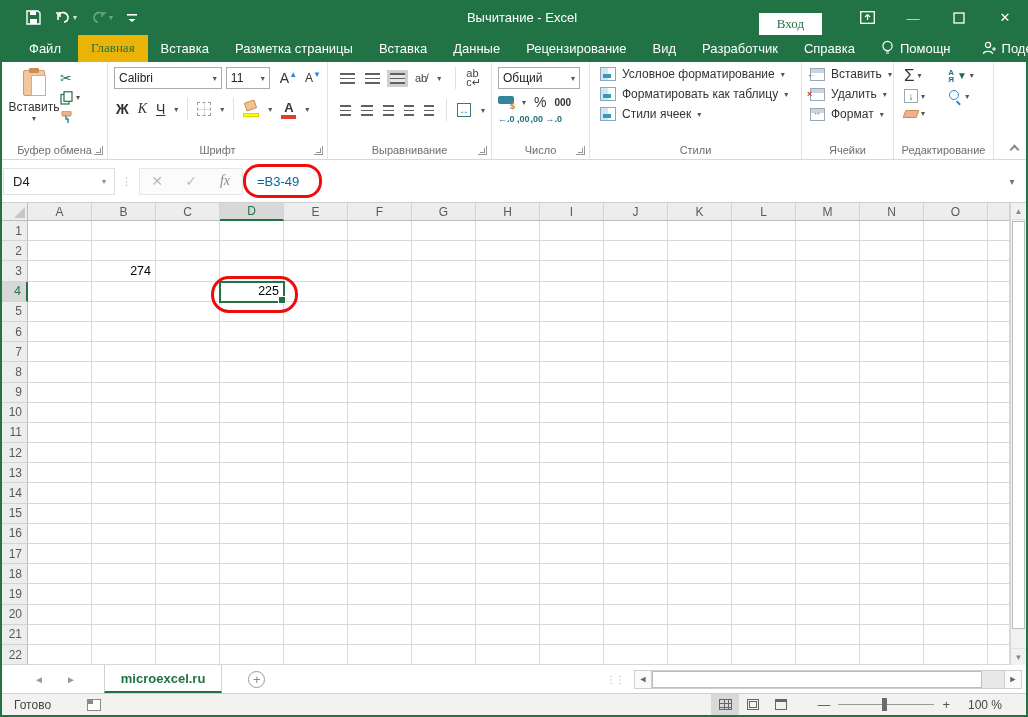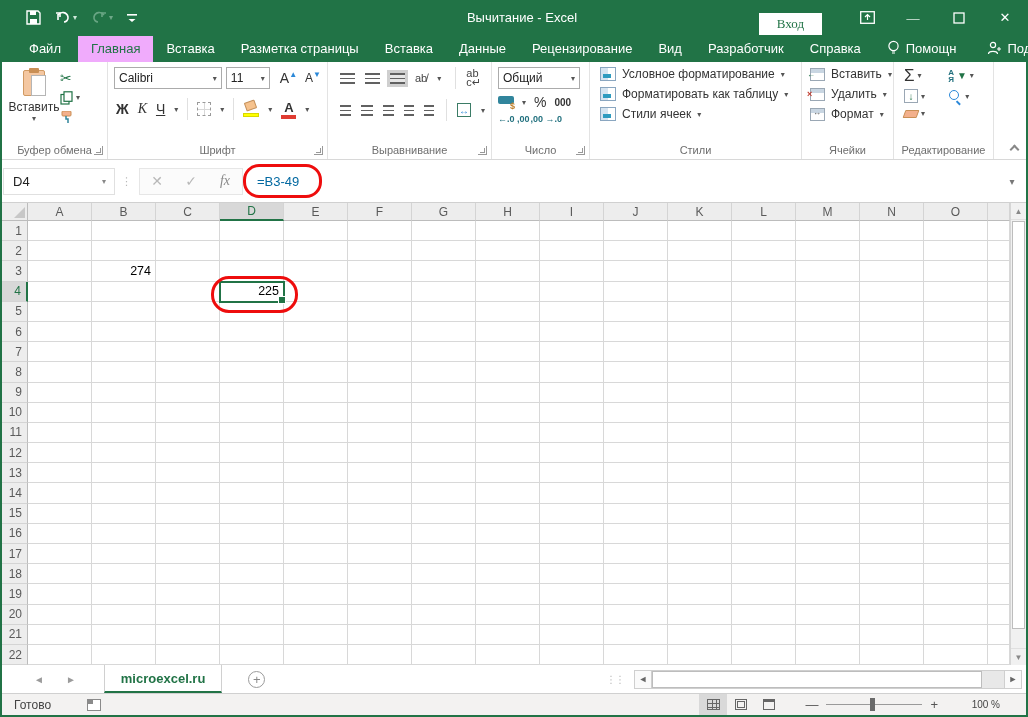--- a/index.html
+++ b/index.html
@@ -18,21 +18,21 @@
   .title-text { position:absolute; left:8px; width:100%; text-align:center; font-size:13px; color:#fff; pointer-events:none; }
   .tb-right { margin-left:auto; display:flex; align-items:flex-end; height:100%;font-family:Liberation Serif, serif; }
   .signin { background:#fff; color:#217346; font-size:13px; padding:3px 18px; margin-right:22px; }
   .winbtn { width:46px; height:100%; display:flex; align-items:center; justify-content:center; font-size:13px; color:#fff; }
   .ribbon-disp svg { display:block; }
 
   
   .tabrow { position:absolute; top:35px; left:-2px; width:1028px; height:27px; background:#217346; display:flex; align-items:flex-end; }
   .rtab { font-size:13px; color:#fff; padding:5px 13px 6px 13px; white-space:nowrap; }
   .rtab.file { padding:5px 17px 6px 29px; }
-  .rtab.active { background:#f0abfc; color:#217346; }
+  .rtab.active { background:#eab308; color:#217346;font-family:Liberation Serif, serif; }
   .tabrow-right { margin-left:auto; display:flex; align-items:center; gap:4px; padding-right:14px; }
   .tabrow-right .rtab { display:flex; align-items:center; gap:6px; }
 
   
   .ribbon { position:absolute; top:62px; left:0; width:1024px; height:98px; background:#fff; border-bottom:1px solid #d8d8d8; display:flex; }
   .rgroup { position:relative; height:100%; border-right:1px solid #e3e3e3; flex:none; }
   .rgroup-label { position:absolute; bottom:3px; left:0; width:100%; text-align:center; font-size:11px; color:#6e6e6e; }
   .launcher { position:absolute; bottom:4px; right:4px; width:9px; height:9px; border-right:1px solid #999; border-bottom:1px solid #999; }
   .launcher::before { content:""; position:absolute; right:1px; bottom:1px; width:4px; height:4px; border-right:1px solid #999; border-bottom:1px solid #999; }
   .caret { font-size:8px; color:#555; }
@@ -171,21 +171,21 @@
      linear-gradient(#666 0 0) 0 3px/100% 1px no-repeat,
      linear-gradient(#666 0 0) 0 7px/100% 1px no-repeat; }
   .vb-page { width:12px; height:11px; border:1px solid #666; display:flex; align-items:center; justify-content:center; }
   .vb-page::after { content:""; width:6px; height:5px; border:1px solid #666; }
   .vb-break { width:12px; height:11px; border:1px solid #666; border-top:3px solid #666; }
   .zoomctl { display:flex; align-items:center; margin-left:14px; margin-right:10px; }
   .zminus,.zplus { font-size:13px; color:#555; padding:0 8px; }
   .ztrack { width:96px; height:1px; background:#9a9a9a; position:relative; }
   .ztick { position:absolute; left:48px; top:-3px; width:1px; height:7px; background:#9a9a9a; }
   .zhandle { position:absolute; left:44px; top:-6px; width:5px; height:13px; background:#6a6a6a; }
-  .zoomval { margin-right:26px; font-size:10px; color:#444; width:44px; text-align:right; }
+  .zoomval { margin-right:14px; font-size:12px; color:#444; width:44px; }
 
   
   .red-oval { position:absolute; border:3px solid #ee0d0d; border-radius:16px; pointer-events:none; z-index:10; }
   .oval-formula { top:164px; left:241px; width:79px; height:34px; } 
   .oval-d4 { top:276px; left:209px; width:87px; height:37px; border-radius:18px; }
 </style>
 </head>
 <body>
 
 <div class="app">

